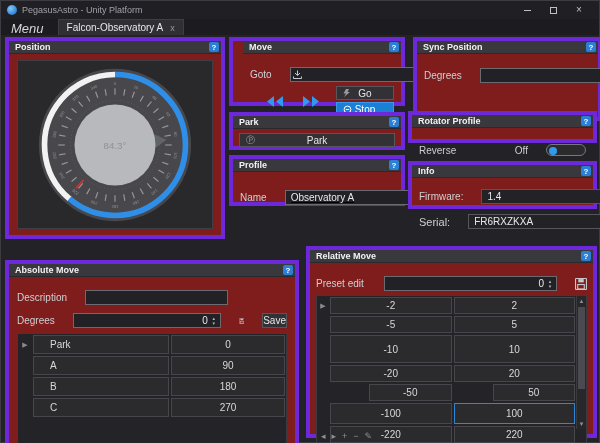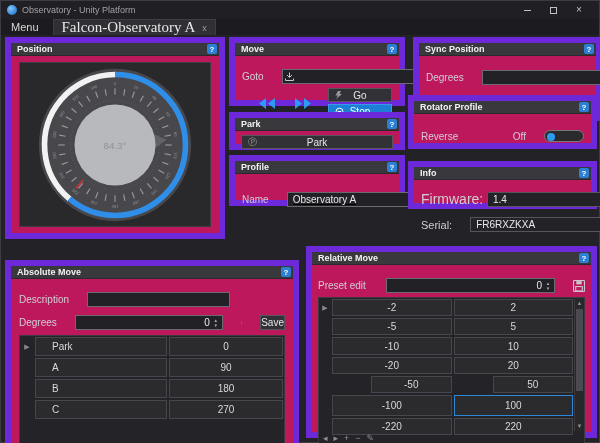--- a/index.html
+++ b/index.html
@@ -10,27 +10,27 @@
   .titlebar { position:absolute; left:0; top:0; width:100%; height:18px; background:#202024; display:flex; align-items:center; padding:0 6px; }
   .logo { width:10px; height:10px; border-radius:50%; background:radial-gradient(circle at 35% 35%, #7ec8ff, #1565c0); margin-right:5px; }
   .wtitle { font-size:9px; color:#9fa1a6; flex:1; }
   .wctl { display:flex; gap:14px; align-items:center; padding-right:8px; }
   .wbtn { color:#c0c0c4; font-size:10px; line-height:10px; display:flex; align-items:center; justify-content:center; width:12px; height:12px; cursor:default; }
   .minbar { width:7px; border-top:1px solid #c0c0c4; display:inline-block; }
   .maxbox { width:7px; height:7px; border:1px solid #c0c0c4; display:inline-block; }
 
   
   .tabstrip { position:absolute; left:0; top:18px; width:100%; height:16px; background:#1c1c20; display:flex; align-items:stretch; }
-  .menubtn { color:#d6d6d8; font-size:11px; padding:2px 10px 0 10px; }
+  .menubtn { color:#d6d6d8; font-size:13px; padding:2px 10px 0 10px;font-style:italic; }
   .tab { background:#2f2f34; border:1px solid #3e3e44; border-bottom:none; display:flex; align-items:center; gap:7px; padding:0 8px; margin-left:4px; }
-  .tab span.tlabel { color:#e8e8ea; font-size:15px;font-family:Liberation Serif, serif; }
+  .tab span.tlabel { color:#e8e8ea; font-size:10px; }
   .tabclose { color:#9a9a9e; font-size:9px; }
 
   
-  .panel { position:absolute; background:#be185d; border:6px solid #6d28d9; }
+  .panel { position:absolute; background:#7f1d1d; border:4px solid #6d28d9; }
   .phdr { height:13px; background:#39393d; border-bottom:1px solid #2a2a2e; display:flex; align-items:center; justify-content:space-between; padding:0 2px 0 6px; }
   .ptitle { font-size:9px; font-weight:bold; color:#f2f2f3; }
   .help { width:10px; height:10px; background:#2b7fd4; border-radius:2px; color:#fff; font-size:8px; font-weight:bold; display:flex; align-items:center; justify-content:center; }
 
   .frow { display:flex; align-items:center; gap:18px;margin-top:8px; }
   .lbl { font-size:10px; color:#cfcfd2; white-space:nowrap; }
   .inp { display:flex; align-items:center; background:#222226; border:1px solid #6a6a70; height:15px; padding:0 2px; }
   .inp input { flex:1; min-width:0; background:transparent; border:none; outline:none; color:#e9e9eb; font-size:10px; text-align:right; font-family:"Liberation Sans", sans-serif; padding-right:2px; }
   .inp input.left { text-align:left; padding-left:3px; }
   .spin { display:flex; flex-direction:column; width:8px; line-height:5px; }
@@ -68,21 +68,21 @@
   svg { display:block; }
   text { font-family:"Liberation Sans", sans-serif; }
 </style>
 </head>
 <body>
 
 <div class="win">
 
   <div class="titlebar">
     <span class="logo"></span>
-    <span class="wtitle">Observatory - Unity Platform</span>
+    <span class="wtitle">PegasusAstro - Unity Platform</span>
     <div class="wctl">
       <span class="wbtn">
           <span class="minbar"></span>
         </span>
       <span class="wbtn">
           <span class="maxbox"></span>
         </span>
       <span class="wbtn">×</span>
     </div>
   </div>
@@ -167,21 +167,21 @@
         <line id="red-mark" x1="100" y1="28" x2="100" y2="42" stroke="#b83a3a" stroke-width="2.5" transform="rotate(222 100 100)"></line>
         <g id="pointer" transform="rotate(84.3 100 100)">
             <polygon points="100,36 89,55 111,55" fill="#616467"></polygon>
           </g>
         <circle cx="100" cy="100" r="50" fill="#b7b9bc"></circle>
         <text x="100" y="105" text-anchor="middle" font-size="12" fill="#8e9296">84.3°</text>
       </svg>
     </div>
   </div>
 
-  <div class="panel" style="left:228px;top:36px;width:176px;height:69px;">
+  <div class="panel" style="left:228px;top:36px;width:176px;height:69px;padding-left:10px;">
     <div class="phdr">
         <span class="ptitle">Move</span>
         <span class="help">?</span>
       </div>
     <div style="padding:5px 7px 0 7px;">
       <div class="frow">
         <span class="lbl" style="width:26px;">Goto</span>
         <div class="inp" style="flex:1;">
           <svg width="9" height="9" viewBox="0 0 9 9">
             <path d="M4.5,0.5 V5 M2,3 L4.5,5.5 L7,3" stroke="#c8c8cc" fill="none" stroke-width="1"></path>
@@ -254,21 +254,21 @@
         <span class="help">?</span>
       </div>
     <div style="padding:4px 6px 0 6px;">
       <button class="btn" style="width:100%;">
         <span class="lico" style="color:#9a9a9e;font-size:9px;">Ⓟ</span>
         <span>Park</span>
       </button>
     </div>
   </div>
 
-  <div class="panel" style="left:407px;top:94px;width:189px;height:54px;">
+  <div class="panel" style="left:407px;top:110px;width:189px;height:32px;">
     <div class="phdr">
         <span class="ptitle">Rotator Profile</span>
         <span class="help">?</span>
       </div>
     <div style="padding:8px 7px 0 7px;">
       <div class="frow">
         <span class="lbl" style="flex:1;">Reverse</span>
         <span class="lbl">Off</span>
         <span class="pill">
             <span class="knob"></span>
@@ -297,21 +297,21 @@
     </div>
   </div>
 
   <div class="panel" style="left:407px;top:160px;width:189px;height:48px;">
     <div class="phdr">
         <span class="ptitle">Info</span>
         <span class="help">?</span>
       </div>
     <div style="padding:3px 6px 0 7px;display:flex;flex-direction:column;gap:2px;">
       <div class="frow">
-        <span class="lbl" style="width:48px;font-size:14px;">Firmware:</span>
+        <span class="lbl" style="width:48px;font-size:10px;">Firmware:</span>
         <div class="inp flat" style="flex:1;">
           <input class="left" value="1.4" style="">
         </div>
       </div>
       <div class="frow">
         <span class="lbl" style="width:48px;font-size:11px;">Serial:</span>
         <div class="inp flat" style="flex:1;">
           <input class="left" value="FR6RXZKXA" style="">
         </div>
       </div>
@@ -406,21 +406,21 @@
           <div class="trow" style="grid-template-columns:12px 1fr 1fr;height:19px;">
             <span class="tind">▶</span>
             <span class="tcell">-2</span>
             <span class="tcell">2</span>
           </div>
           <div class="trow" style="grid-template-columns:12px 1fr 1fr;height:19px;">
             <span class="tind"></span>
             <span class="tcell">-5</span>
             <span class="tcell">5</span>
           </div>
-          <div class="trow" style="grid-template-columns:12px 1fr 1fr;height:20px;">
+          <div class="trow" style="grid-template-columns:12px 1fr 1fr;height:30px;">
             <span class="tind"></span>
             <span class="tcell">-10</span>
             <span class="tcell">10</span>
           </div>
           <div class="trow" style="grid-template-columns:12px 1fr 1fr;height:19px;">
             <span class="tind"></span>
             <span class="tcell">-20</span>
             <span class="tcell">20</span>
           </div>
           <div class="trow" style="grid-template-columns:12px 1fr 1fr;height:19px;gap:39px;">

